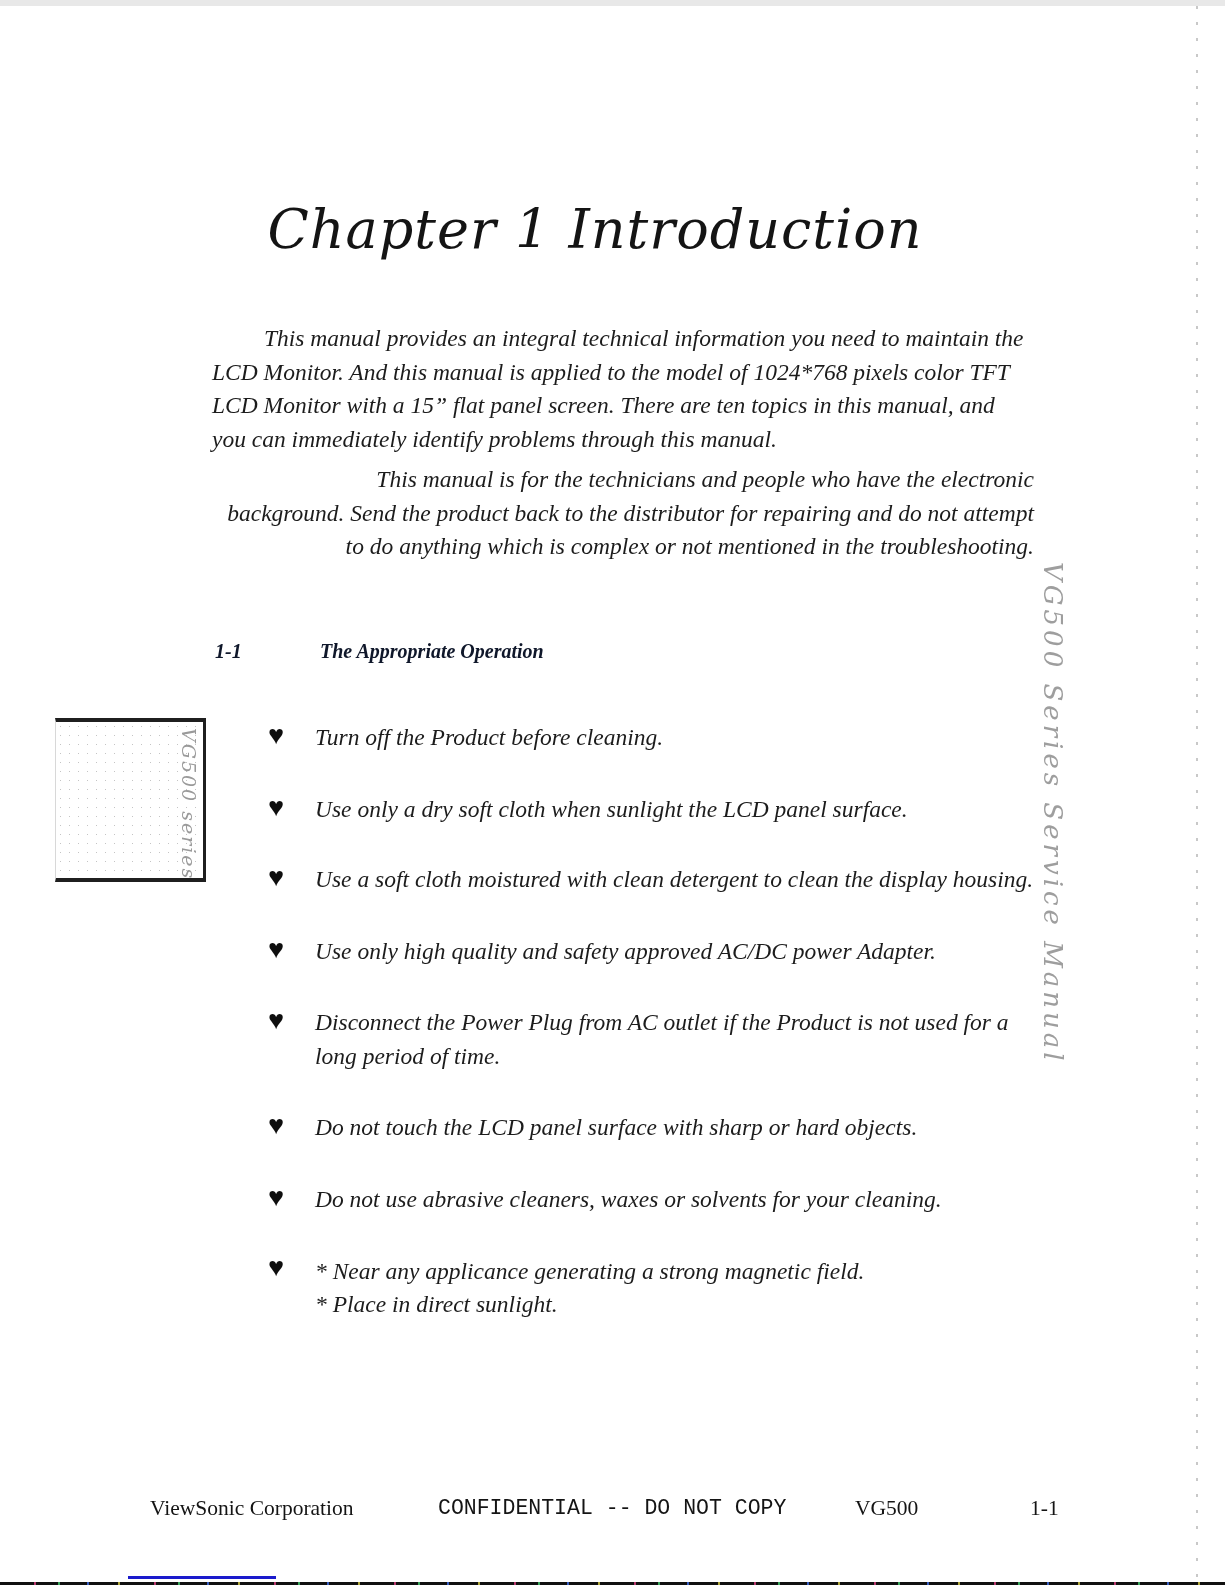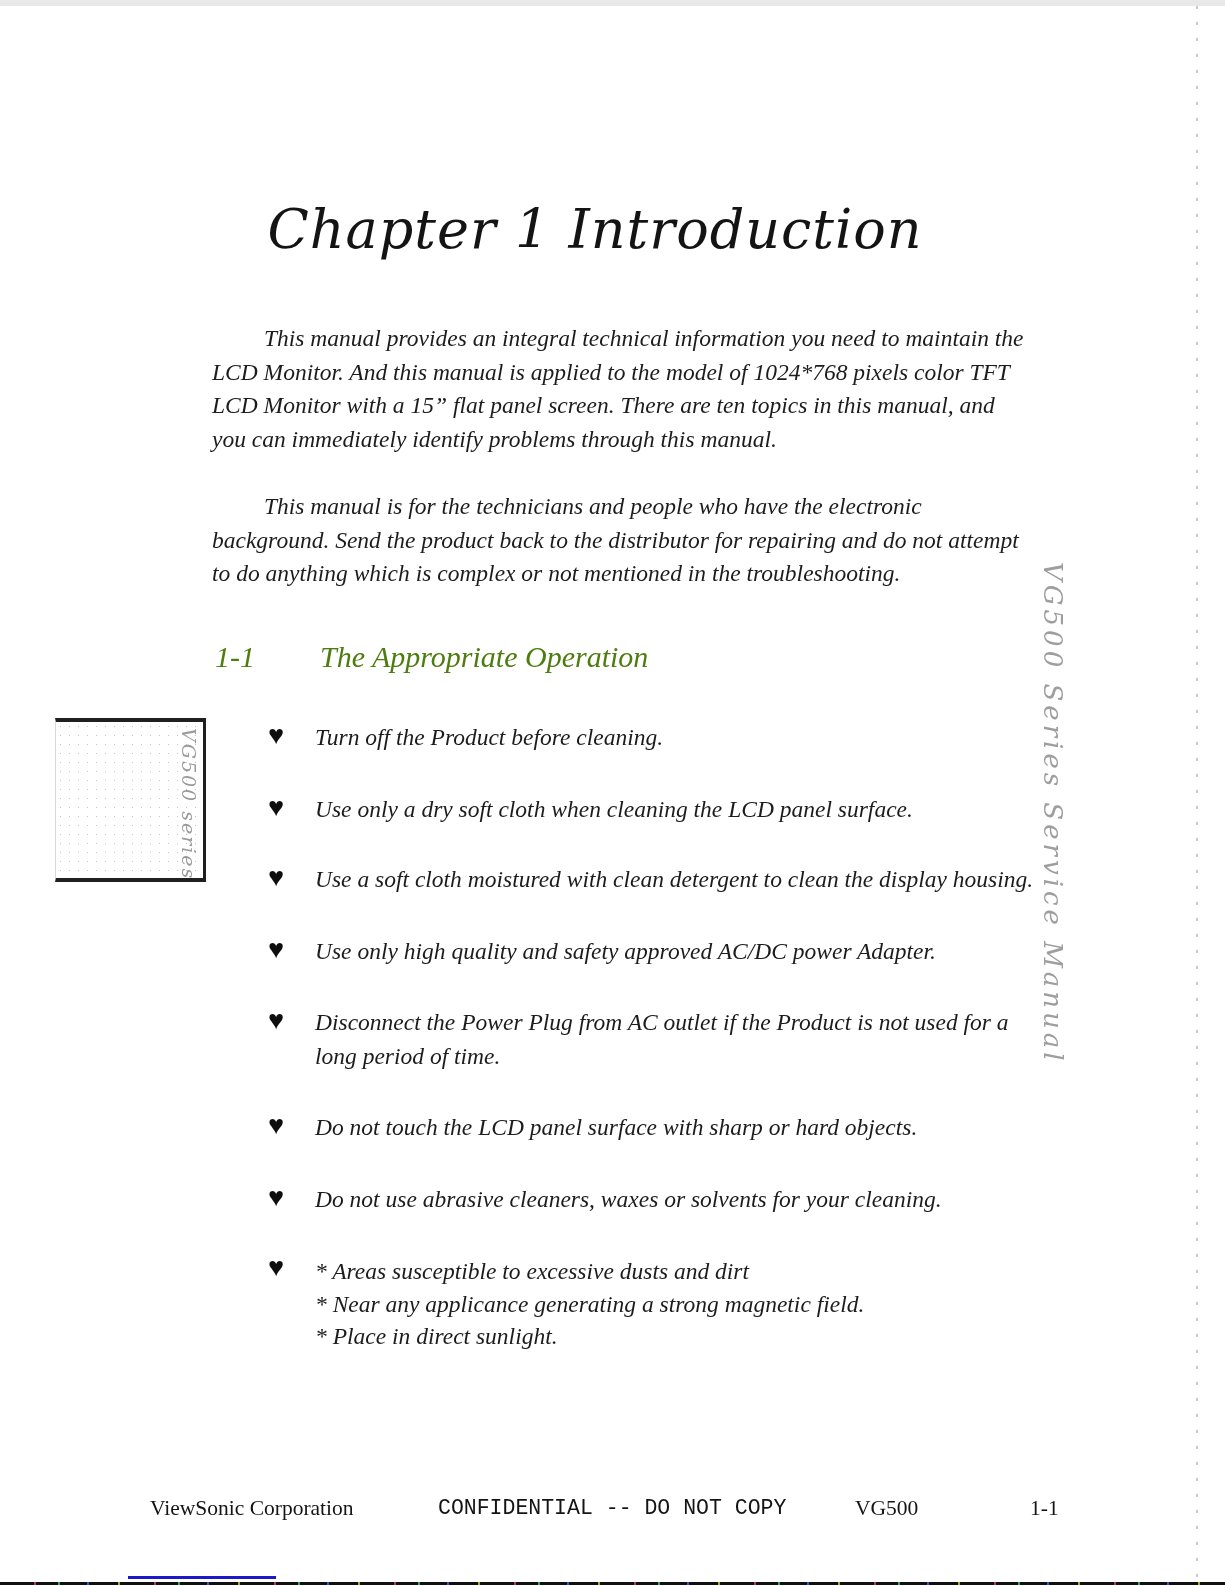--- a/index.html
+++ b/index.html
@@ -31,29 +31,29 @@
     position:absolute;
     left:212px;width:822px;
     margin:0;
     font-style:italic;
     font-size:23.5px;
     line-height:33.5px;
     text-indent:52px;
     color:#1c1c1c;
   }
   .p1{top:316px;}
-  .p2{top:484px;}
+  .p2{top:457px;text-align:right;}
   
   .section-heading{
     position:absolute;
     top:634px;left:215px;
     font-style:italic;
-    font-weight:normal;
-    font-size:30px;
-    color:#4d7c0f;
+    font-weight:bold;
+    font-size:20px;
+    color:#0f172a;
   }
   .sec-num{display:inline-block;width:105px;}
   
   .stamp{
     position:absolute;
     left:55px;top:712px;
     width:147px;height:156px;
     border-top:4px solid #1f1f1f;
     border-bottom:4px solid #1f1f1f;
     border-right:3px solid #1f1f1f;
@@ -154,21 +154,21 @@
 
   <div class="watermark-right">VG500 Series Service Manual</div>
 
   <ul class="bullets">
     <li class="bullet b0">
       <span class="heart">♥</span>
       <span class="btext">Turn off the Product before cleaning.</span>
     </li>
     <li class="bullet b1">
       <span class="heart">♥</span>
-      <span class="btext">Use only a dry soft cloth when cleaning the LCD panel surface.</span>
+      <span class="btext">Use only a dry soft cloth when sunlight the LCD panel surface.</span>
     </li>
     <li class="bullet b2">
       <span class="heart">♥</span>
       <span class="btext">Use a soft cloth moistured with clean detergent to clean the display housing.</span>
     </li>
     <li class="bullet b3">
       <span class="heart">♥</span>
       <span class="btext">Use only high quality and safety approved AC/DC power Adapter.</span>
     </li>
     <li class="bullet b4">
@@ -179,21 +179,20 @@
       <span class="heart">♥</span>
       <span class="btext">Do not touch the LCD panel surface with sharp or hard objects.</span>
     </li>
     <li class="bullet b6">
       <span class="heart">♥</span>
       <span class="btext">Do not use abrasive cleaners, waxes or solvents for your cleaning.</span>
     </li>
     <li class="bullet b7">
       <span class="heart">♥</span>
       <div class="subs">
-        <div class="sub-line">* Areas susceptible to excessive dusts and dirt</div>
         <div class="sub-line">* Near any applicance generating a strong magnetic field.</div>
         <div class="sub-line">* Place in direct sunlight.</div>
       </div>
     </li>
   </ul>
 
   <div class="footer">
     <span class="f-company">ViewSonic Corporation</span>
     <span class="f-conf">CONFIDENTIAL -- DO NOT COPY</span>
     <span class="f-model">VG500</span>

